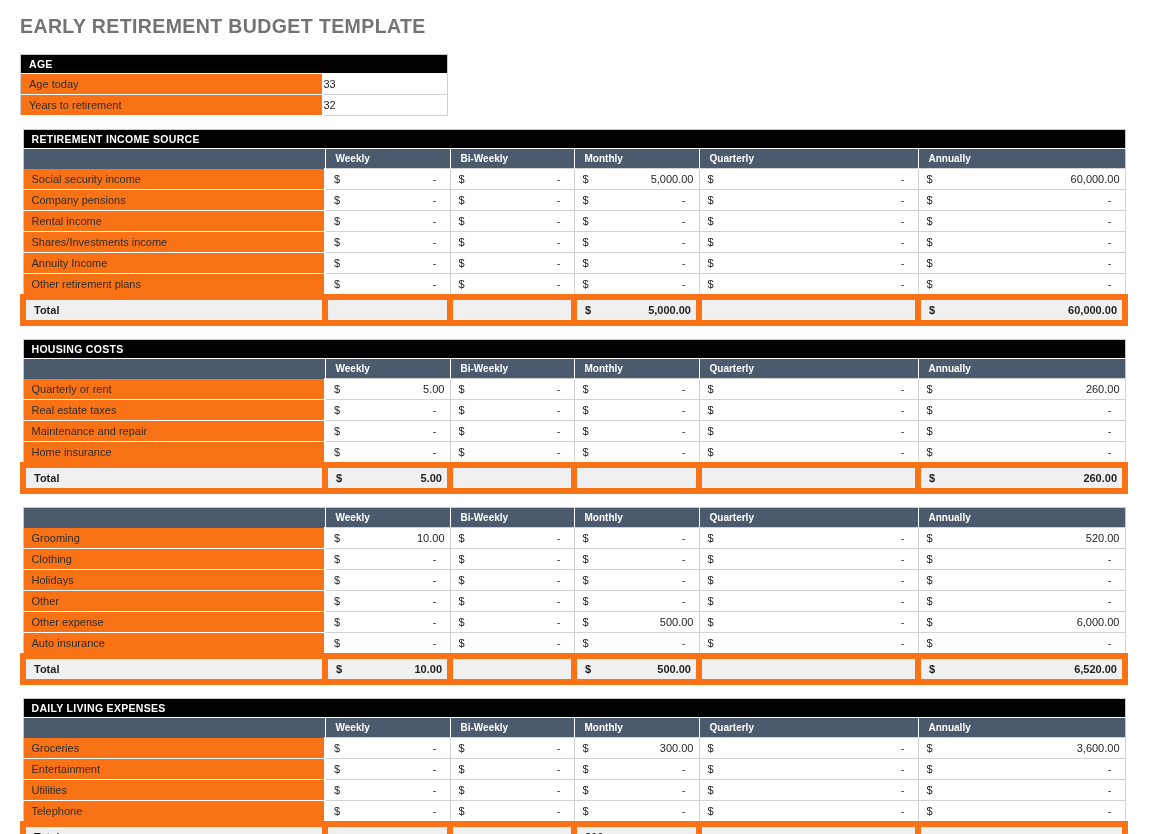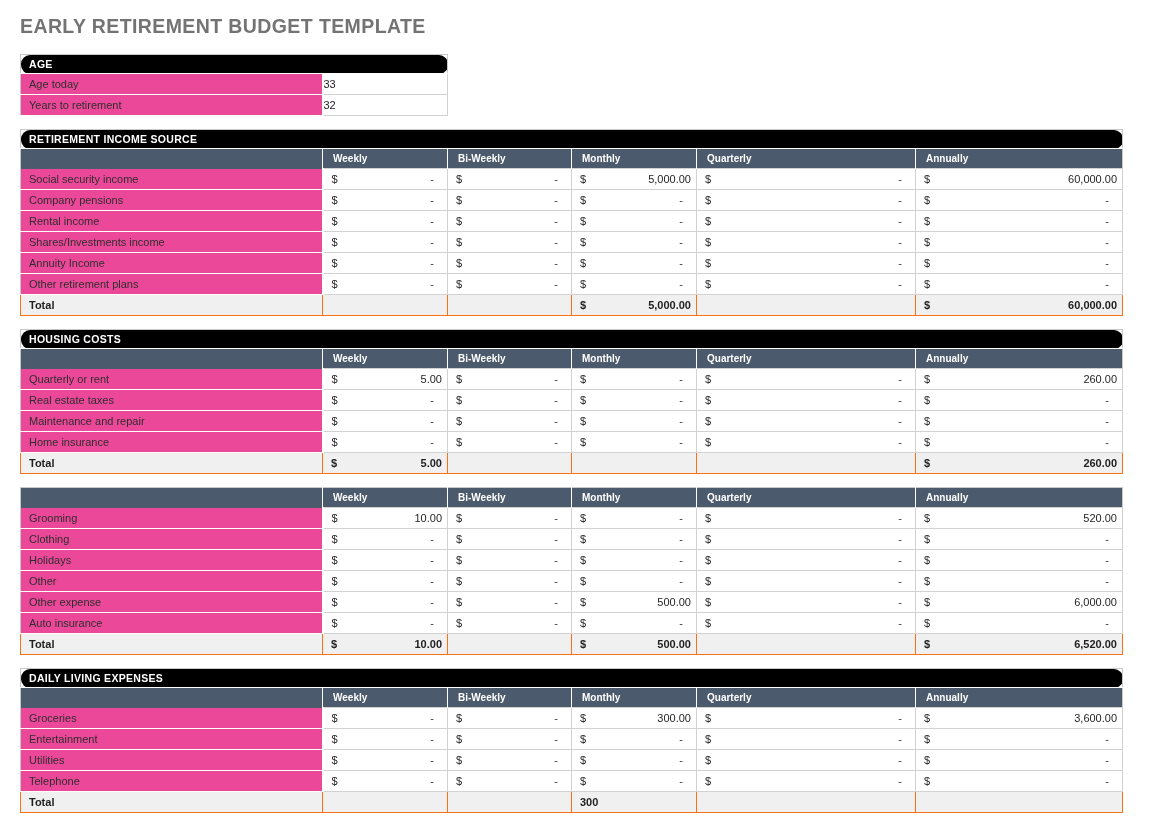--- a/index.html
+++ b/index.html
@@ -10,37 +10,37 @@
   }
   .page-title{
     margin:3px 0 16px 0;
     font-size:19.5px;font-weight:bold;letter-spacing:.4px;
     color:#737373;
   }
   table{border-collapse:collapse;table-layout:fixed;margin:0 0 13px 0;border:1px solid #c9c9c9;}
   td{font-size:11px;height:20px;padding:0;vertical-align:middle;color:#1f1f1f;overflow:hidden;white-space:nowrap;}
   td.bar{
     background:#000000;color:#ffffff;font-weight:bold;font-size:10.5px;
-    height:18px;padding:0 0 0 8px;letter-spacing:.3px;border-bottom:1px solid #ffffff;border-radius:9px;
+    height:18px;padding:0 0 0 8px;letter-spacing:.3px;border-bottom:1px solid #ffffff;
   }
   td.colhead{
     background:#4b5a6c;color:#ffffff;font-weight:bold;font-size:10px;
     height:19px;padding:0 0 0 10px;border-left:1px solid rgba(255,255,255,.22);
   }
   td.colhead.first{border-left:none;padding-left:8px;}
   td.rowlabel{
-    background:#ec4899;color:#2e2e2e;padding:0 0 0 8px;
+    background:#f97316;color:#2e2e2e;padding:0 0 0 8px;
     border-bottom:1px solid #ffffff;border-right:2px solid #ffffff;margin-top:32px;
   }
   td.money{background:#ffffff;border:1px solid #d2d2d2;}
   td.agevalue{background:#ffffff;border:1px solid #d2d2d2;padding:0 0 0 0;}
   .mc{display:flex;justify-content:space-between;align-items:center;padding:0 5px 0 8px;}
   .amt{text-align:right;}
   .amt.dash{padding-right:8px;color:#3a3a3a;}
-  tr.totalrow td{background:#f0f0f0;font-weight:bold;border:1px solid #f97316;}
+  tr.totalrow td{background:#f0f0f0;font-weight:bold;border:6px solid #f97316;}
   tr.totalrow td.total-label{padding-left:8px;}
   tr.totalrow td.plain{padding-left:8px;}
 </style>
 </head>
 <body>
 
 <h1 class="page-title">EARLY RETIREMENT BUDGET TEMPLATE</h1>
 
 <table style="width: 427px;">
     <colgroup>

